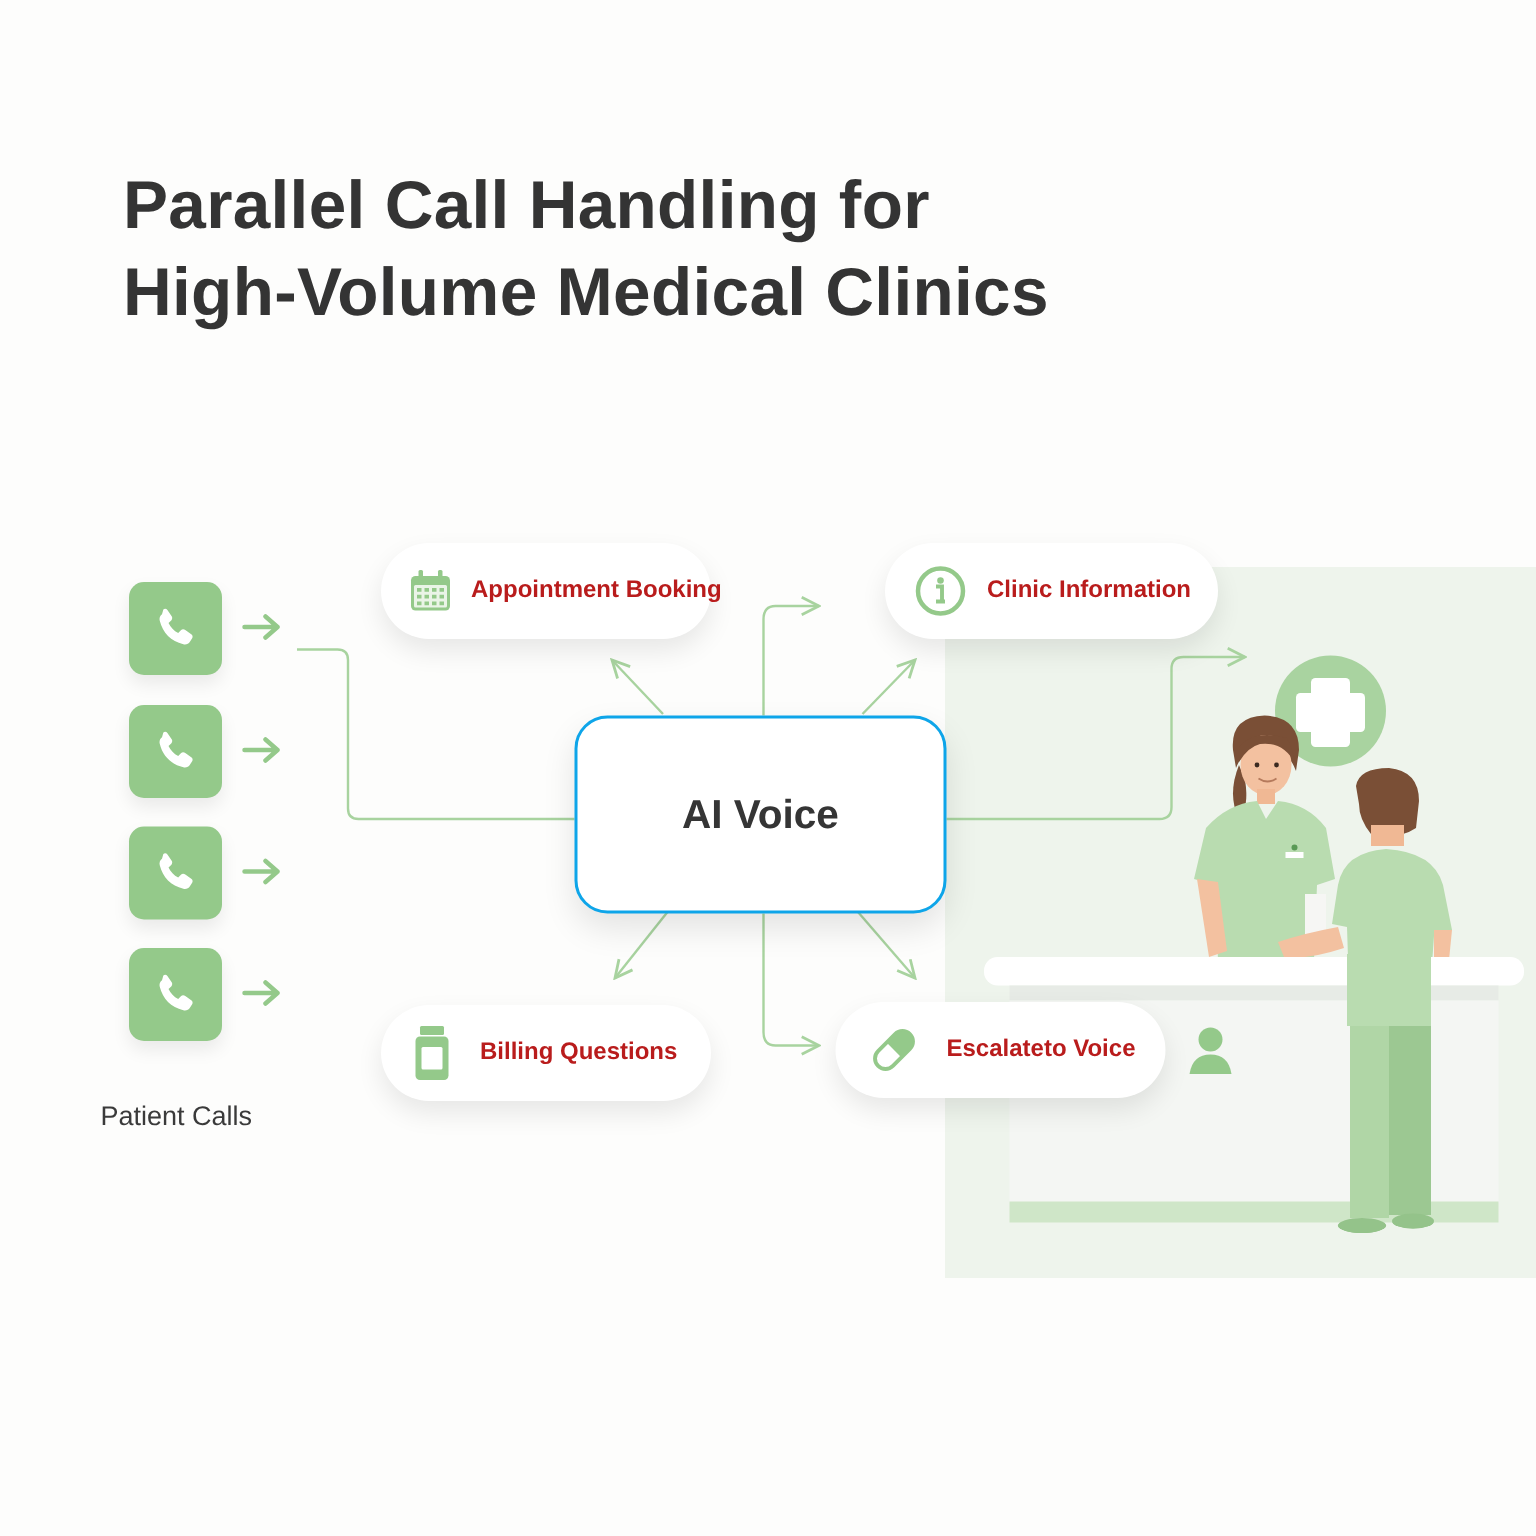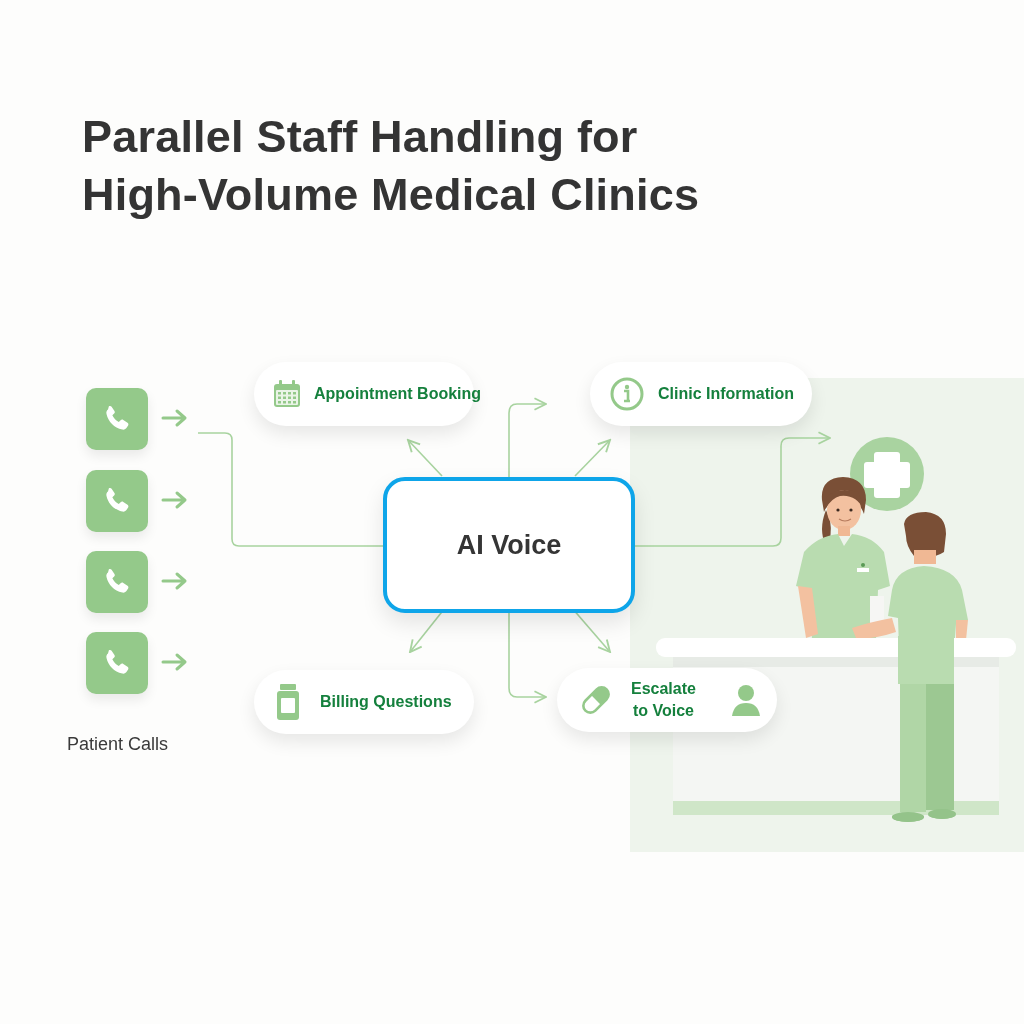--- a/index.html
+++ b/index.html
@@ -36,40 +36,40 @@
   }
 
   .pill {
     position: absolute; height: 64px; background: #ffffff;
     border-radius: 32px;
     box-shadow: 0 8px 18px rgba(0,0,0,0.09);
     display: flex; align-items: center;
   }
   .pill .ico { width: 30px; height: 30px; flex: 0 0 auto; }
   .pill .lbl {
-    font-size: 16px; font-weight: 700; color: #15803d; white-space: nowrap;
+    font-size: 16px; font-weight: 700; color: #b91c1c; white-space: nowrap;
   }
 
   .center-box {
     position: absolute; left: 383px; top: 477px; width: 244px; height: 128px;
-    background: #ffffff; border: 4px solid #0ea5e9; border-radius: 22px;
+    background: #ffffff; border: 2px solid #0ea5e9; border-radius: 22px;
     box-shadow: 0 10px 22px rgba(0,0,0,0.10);
     display: flex; flex-direction: column; align-items: center; justify-content: center;
   }
   .center-box span {
     font-size: 27px; font-weight: 700; color: #353535; line-height: 36px;
   }
 
   svg.connectors { position: absolute; left: 0; top: 0; }
 </style>
 </head>
 <body>
 
 <div class="title">
-  <div>Parallel Staff Handling for</div>
+  <div>Parallel Call Handling for</div>
   <div>High-Volume Medical Clinics</div>
 </div>
 
 <div class="panel"></div>
 
 <svg class="connectors" width="1024" height="1024" viewBox="0 0 1024 1024">
   <defs>
     <marker id="arr" viewBox="0 0 10 10" refX="9" refY="5" markerWidth="9" markerHeight="9" orient="auto-start-reverse">
       <path d="M1,1 L9,5 L1,9" fill="none" stroke="#a8d39f" stroke-width="1.3"></path>
     </marker>
@@ -214,21 +214,21 @@
   <span class="lbl">Billing Questions</span>
 </div>
 
 <div class="pill" style="left:557px; top:668px; width:220px;">
   <svg class="ico" style="margin-left:22px; margin-right:18px; width:34px; height:34px;" viewBox="0 0 34 34">
     <g transform="rotate(-45 17 17)">
       <rect x="2" y="10" width="30" height="14" rx="7" fill="none" stroke="#94c98a" stroke-width="2.6"></rect>
       <path d="M17 10 H25 A7 7 0 0 1 25 24 H17 Z" fill="#94c98a"></path>
     </g>
   </svg>
-  <span style="display:flex; flex-direction:column; align-items:center; line-height:22px;">
+  <span style="display:flex; flex-direction:row; align-items:center; line-height:22px;">
     <span class="lbl">Escalate</span>
     <span class="lbl">to Voice</span>
   </span>
   <svg class="ico" style="margin-left:34px; width:32px; height:34px;" viewBox="0 0 32 34">
     <circle cx="16" cy="10" r="8" fill="#94c98a"></circle>
     <path d="M2 33 Q4 20 16 20 Q28 20 30 33 Z" fill="#94c98a"></path>
   </svg>
 </div>
 
 <div class="center-box">

